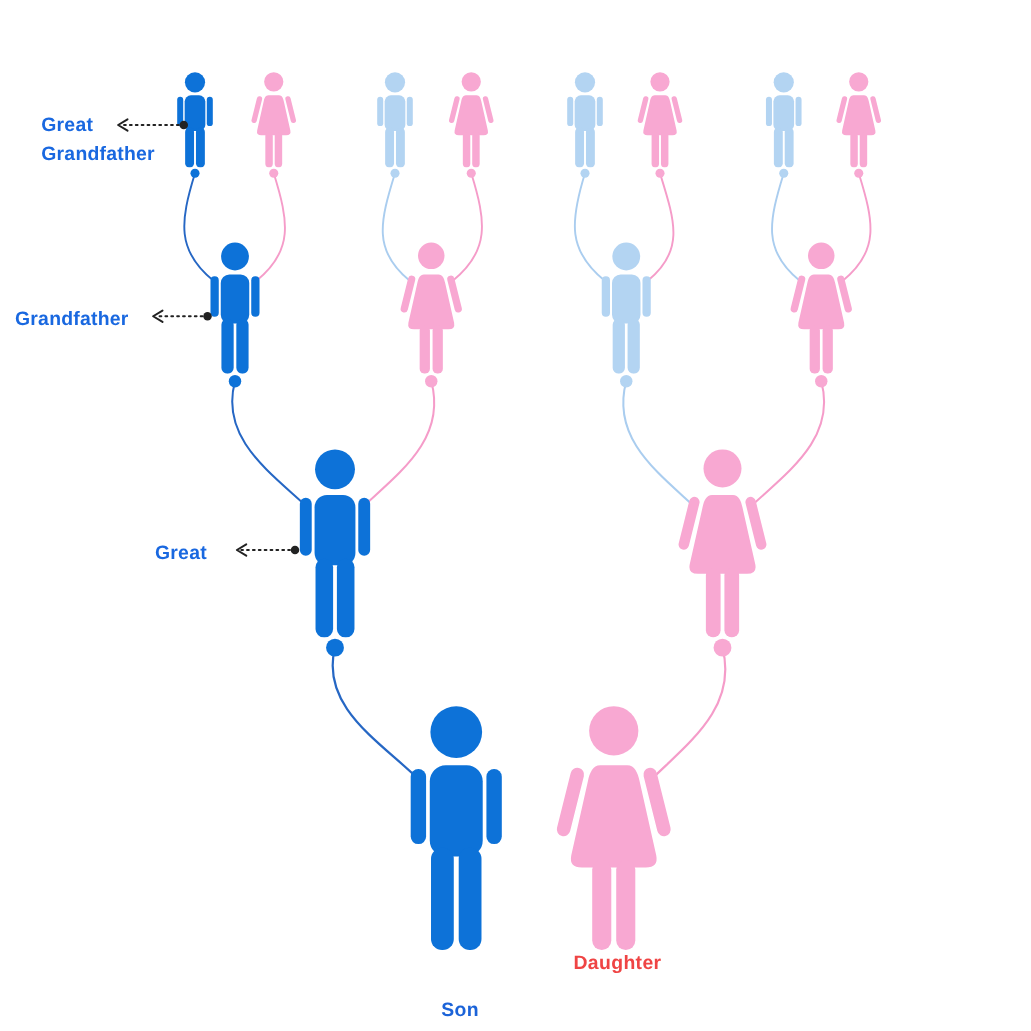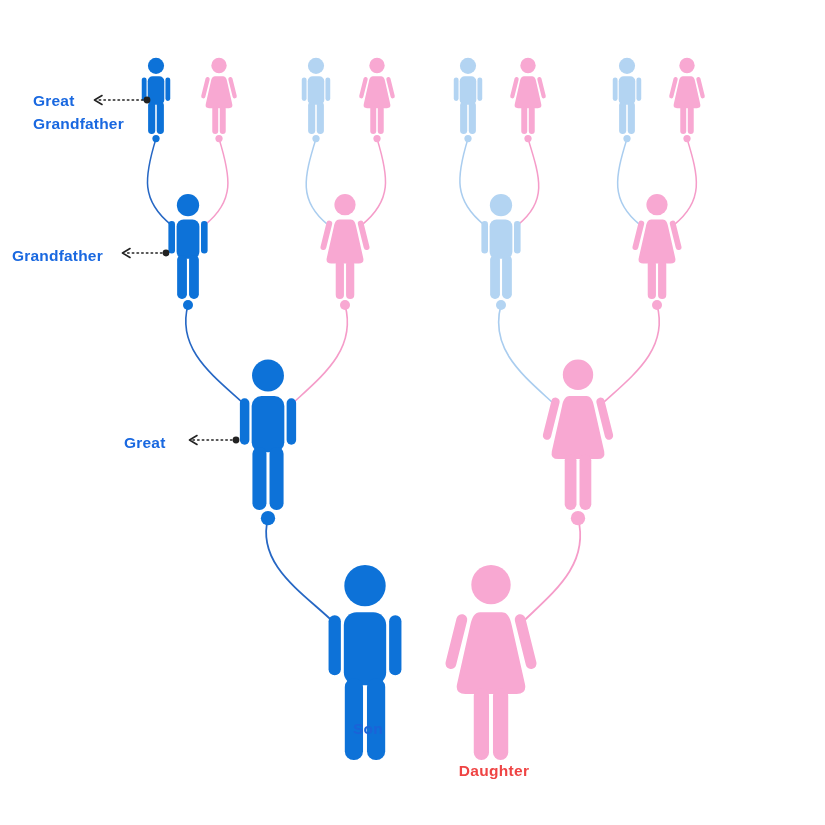--- a/index.html
+++ b/index.html
@@ -129,17 +129,17 @@
 
   <div class="callout" style="left:33px;top:89px;">
     <div>Great</div>
     <div>Grandfather</div>
   </div>
 
   <div class="callout" style="left:12px;top:244px;">Grandfather</div>
 
   <div class="callout" style="left:124px;top:431px;">Great</div>
 
-  <div class="caption blue" style="left:368px;top:720px;">Son</div>
+  <div class="caption blue" style="left:368px;top:800px;">Son</div>
 
   <div class="caption pink" style="left:494px;top:762px;">Daughter</div>
 
 </div>
 
 </body></html>

